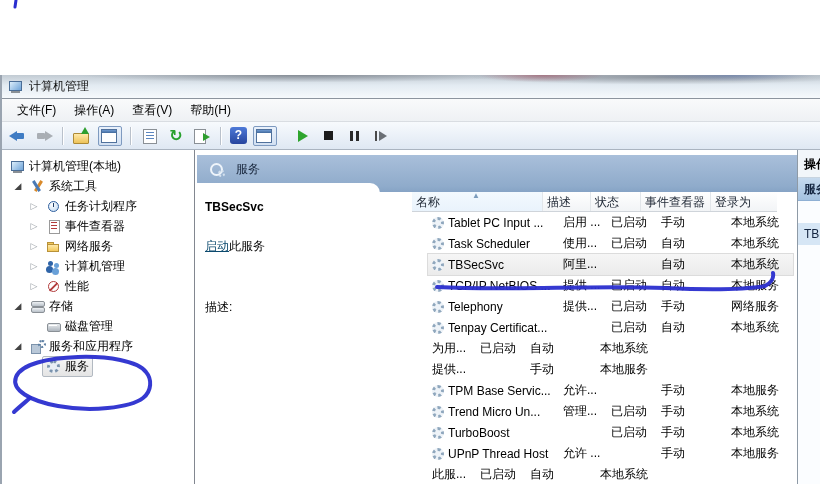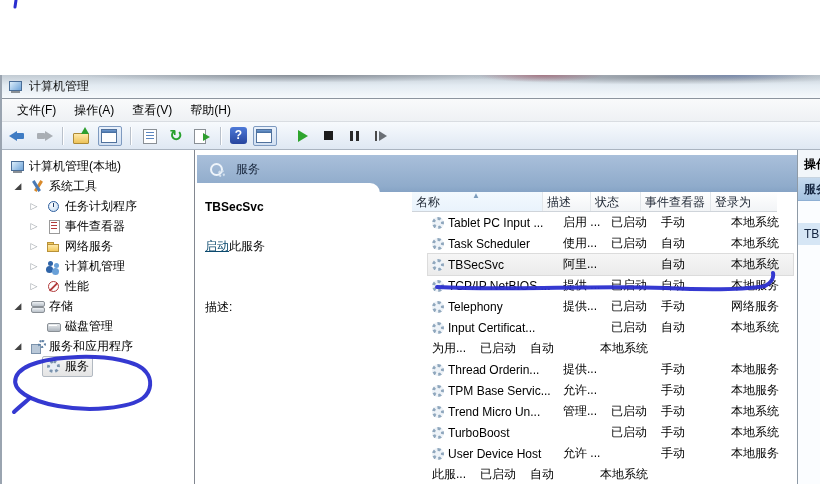--- a/index.html
+++ b/index.html
@@ -363,21 +363,21 @@
                 <span class="cell c-startup">
                   <span>手动</span>
                 </span>
                 <span class="cell c-logon">
                   <span>网络服务</span>
                 </span>
               </div>
               <div class="svc-row">
                 <span class="cell c-name">
                   <span class="row-gear"></span>
-                  <span>Input Certificat...</span>
+                  <span>Tenpay Certificat...</span>
                 </span>
                 <span class="cell c-desc">
                   <span></span>
                 </span>
                 <span class="cell c-status">
                   <span>已启动</span>
                 </span>
                 <span class="cell c-startup">
                   <span>自动</span>
                 </span>
@@ -393,24 +393,20 @@
                   <span>已启动</span>
                 </span>
                 <span class="cell c-startup">
                   <span>自动</span>
                 </span>
                 <span class="cell c-logon">
                   <span>本地系统</span>
                 </span>
               </div>
               <div class="svc-row">
-                <span class="cell c-name">
-                  <span class="row-gear"></span>
-                  <span>Thread Orderin...</span>
-                </span>
                 <span class="cell c-desc">
                   <span>提供...</span>
                 </span>
                 <span class="cell c-status">
                   <span></span>
                 </span>
                 <span class="cell c-startup">
                   <span>手动</span>
                 </span>
                 <span class="cell c-logon">
@@ -467,21 +463,21 @@
                 <span class="cell c-startup">
                   <span>手动</span>
                 </span>
                 <span class="cell c-logon">
                   <span>本地系统</span>
                 </span>
               </div>
               <div class="svc-row">
                 <span class="cell c-name">
                   <span class="row-gear"></span>
-                  <span>User Device Host</span>
+                  <span>UPnP Thread Host</span>
                 </span>
                 <span class="cell c-desc">
                   <span>允许 ...</span>
                 </span>
                 <span class="cell c-status">
                   <span></span>
                 </span>
                 <span class="cell c-startup">
                   <span>手动</span>
                 </span>

